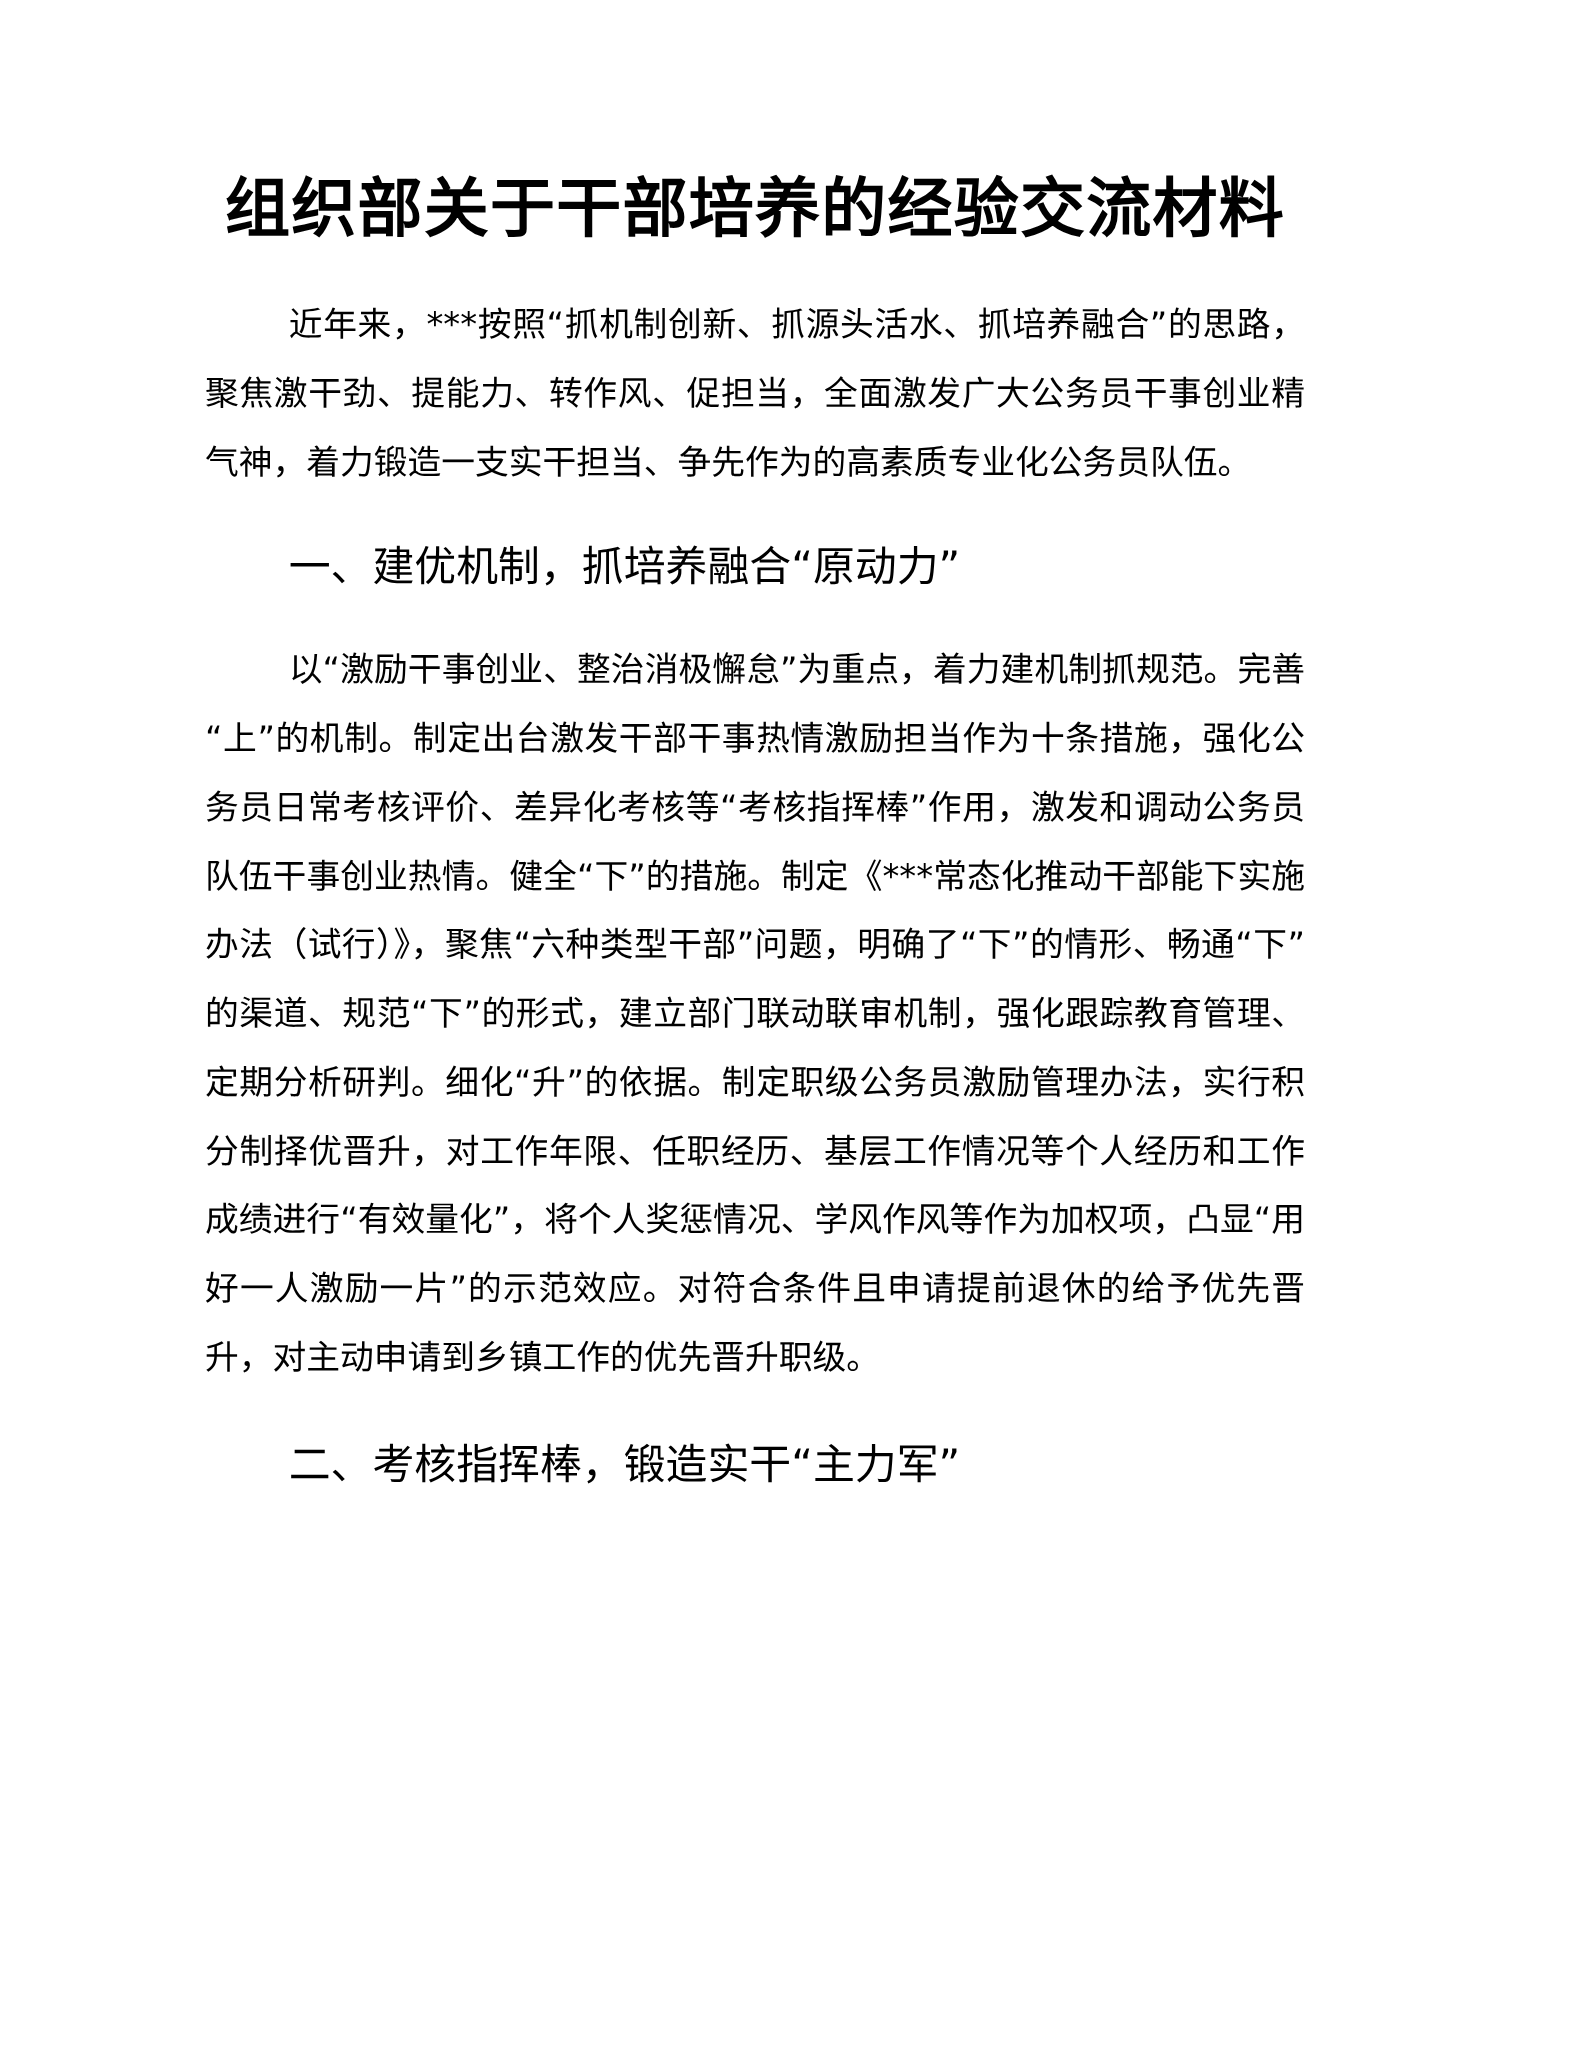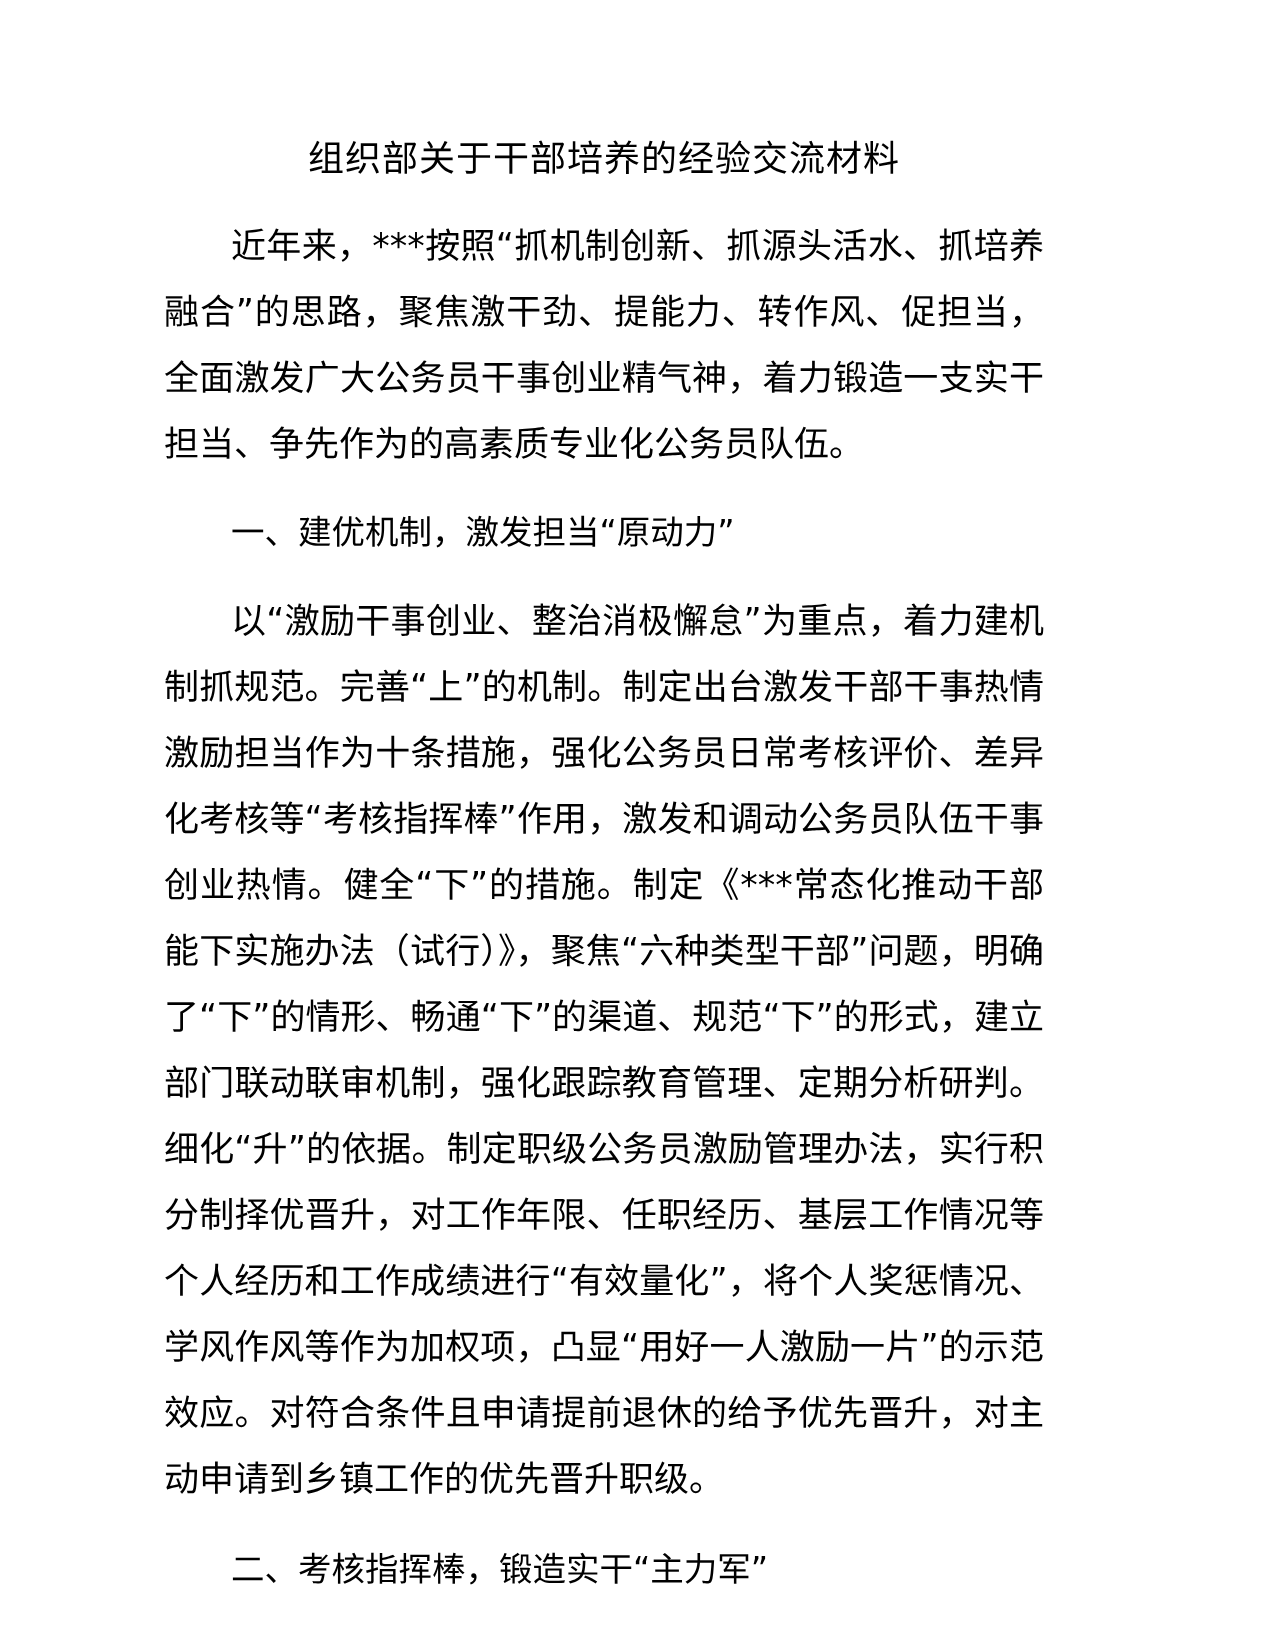--- a/index.html
+++ b/index.html
@@ -20,33 +20,33 @@
     overflow: hidden;
     box-sizing: border-box;
   }
   .content {
     position: absolute;
     left: 164px;
     top: 0;
     width: 880px;
   }
   .doc-title {
-    font-size: 36px;
-    font-weight: 400;
+    font-size: 52px;
+    font-weight: 700;
     text-align: center;
     letter-spacing: 1px;
     line-height: 1.25;
     margin: 0;
     padding-top: 136px;
     padding-bottom: 0;
     white-space: nowrap;
   }
   .para {
-    font-size: 35px;
-    line-height: 66px;
+    font-size: 27px;
+    line-height: 55px;
     text-align: justify;
     text-justify: inter-ideograph;
     text-indent: 67px;
     margin: 0;
     letter-spacing: 0px;
     word-break: break-all;
   }
   .para-intro {
     margin-top: 32px;
   }
@@ -72,21 +72,21 @@
 </head>
 <body>
 
 <div class="page">
   <div class="content">
 
     <h1 class="doc-title">组织部关于干部培养的经验交流材料</h1>
 
     <p class="para para-intro">近年来，***按照“抓机制创新、抓源头活水、抓培养融合”的思路，聚焦激干劲、提能力、转作风、促担当，全面激发广大公务员干事创业精气神，着力锻造一支实干担当、争先作为的高素质专业化公务员队伍。</p>
 
-    <p class="heading">一、建优机制，激发担当“原动力”</p>
+    <p class="heading">一、建优机制，抓培养融合“原动力”</p>
 
     <p class="para para-body">以“激励干事创业、整治消极懈怠”为重点，着力建机制抓规范。完善“上”的机制。制定出台激发干部干事热情激励担当作为十条措施，强化公务员日常考核评价、差异化考核等“考核指挥棒”作用，激发和调动公务员队伍干事创业热情。健全“下”的措施。制定《***常态化推动干部能下实施办法（试行）》，聚焦“六种类型干部”问题，明确了“下”的情形、畅通“下”的渠道、规范“下”的形式，建立部门联动联审机制，强化跟踪教育管理、定期分析研判。细化“升”的依据。制定职级公务员激励管理办法，实行积分制择优晋升，对工作年限、任职经历、基层工作情况等个人经历和工作成绩进行“有效量化”，将个人奖惩情况、学风作风等作为加权项，凸显“用好一人激励一片”的示范效应。对符合条件且申请提前退休的给予优先晋升，对主动申请到乡镇工作的优先晋升职级。</p>
 
     <p class="heading heading-two">二、考核指挥棒，锻造实干“主力军”</p>
 
     <div class="spacer-bottom"></div>
   </div>
 </div>
 
 </body></html>

